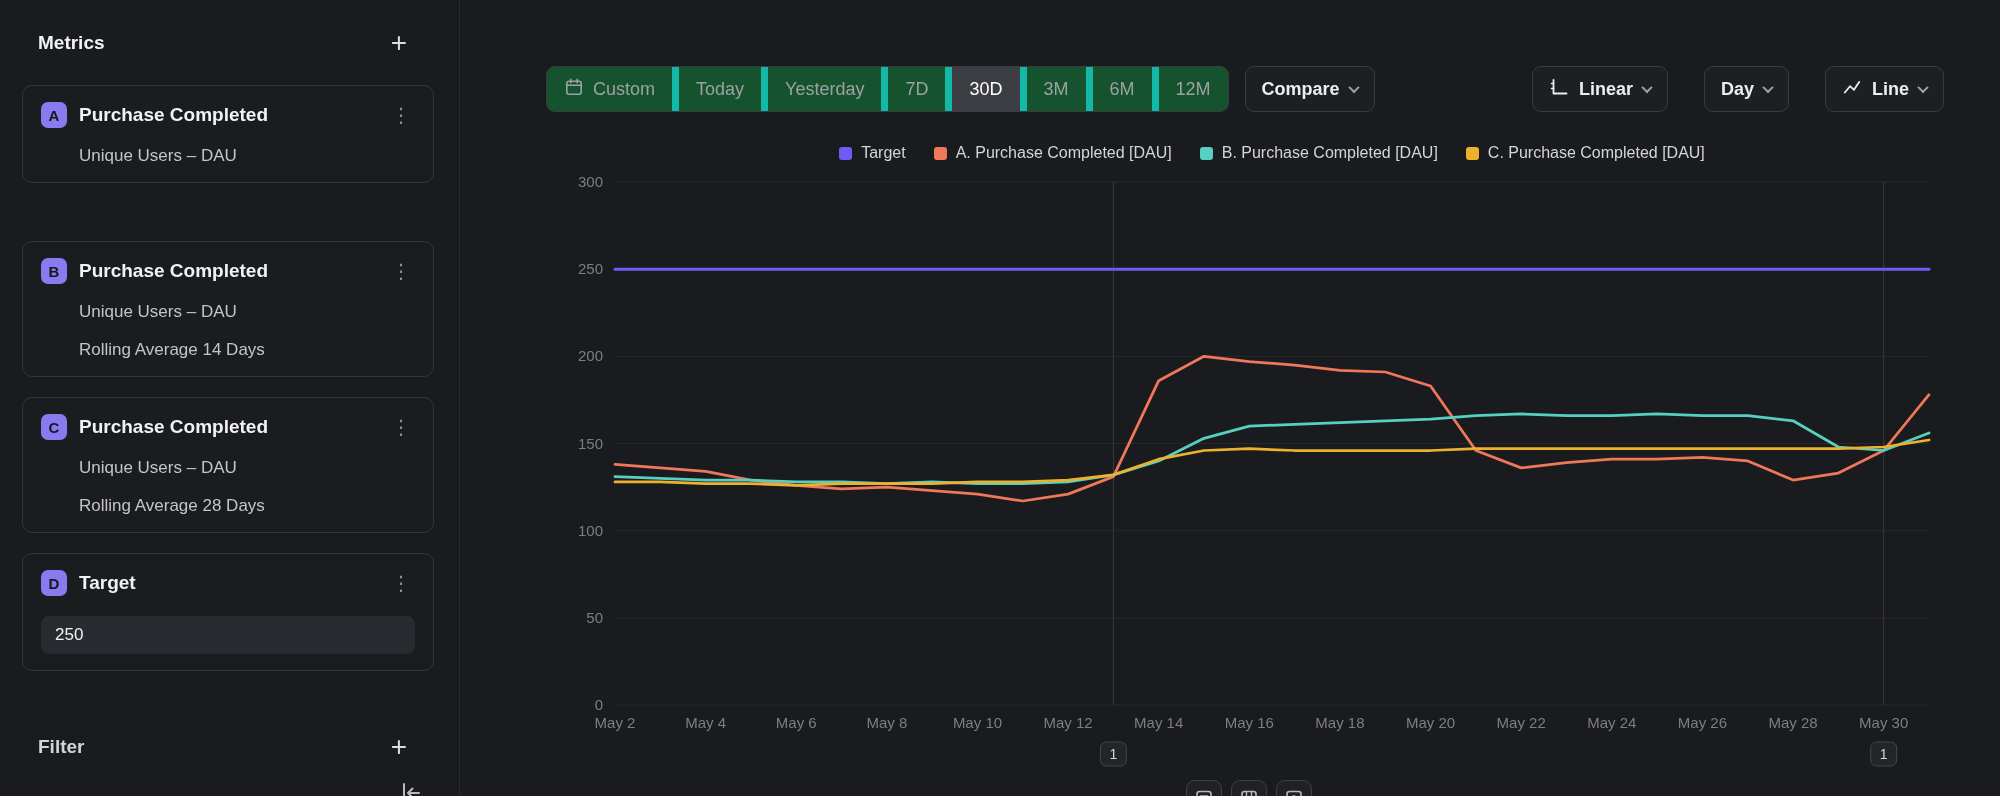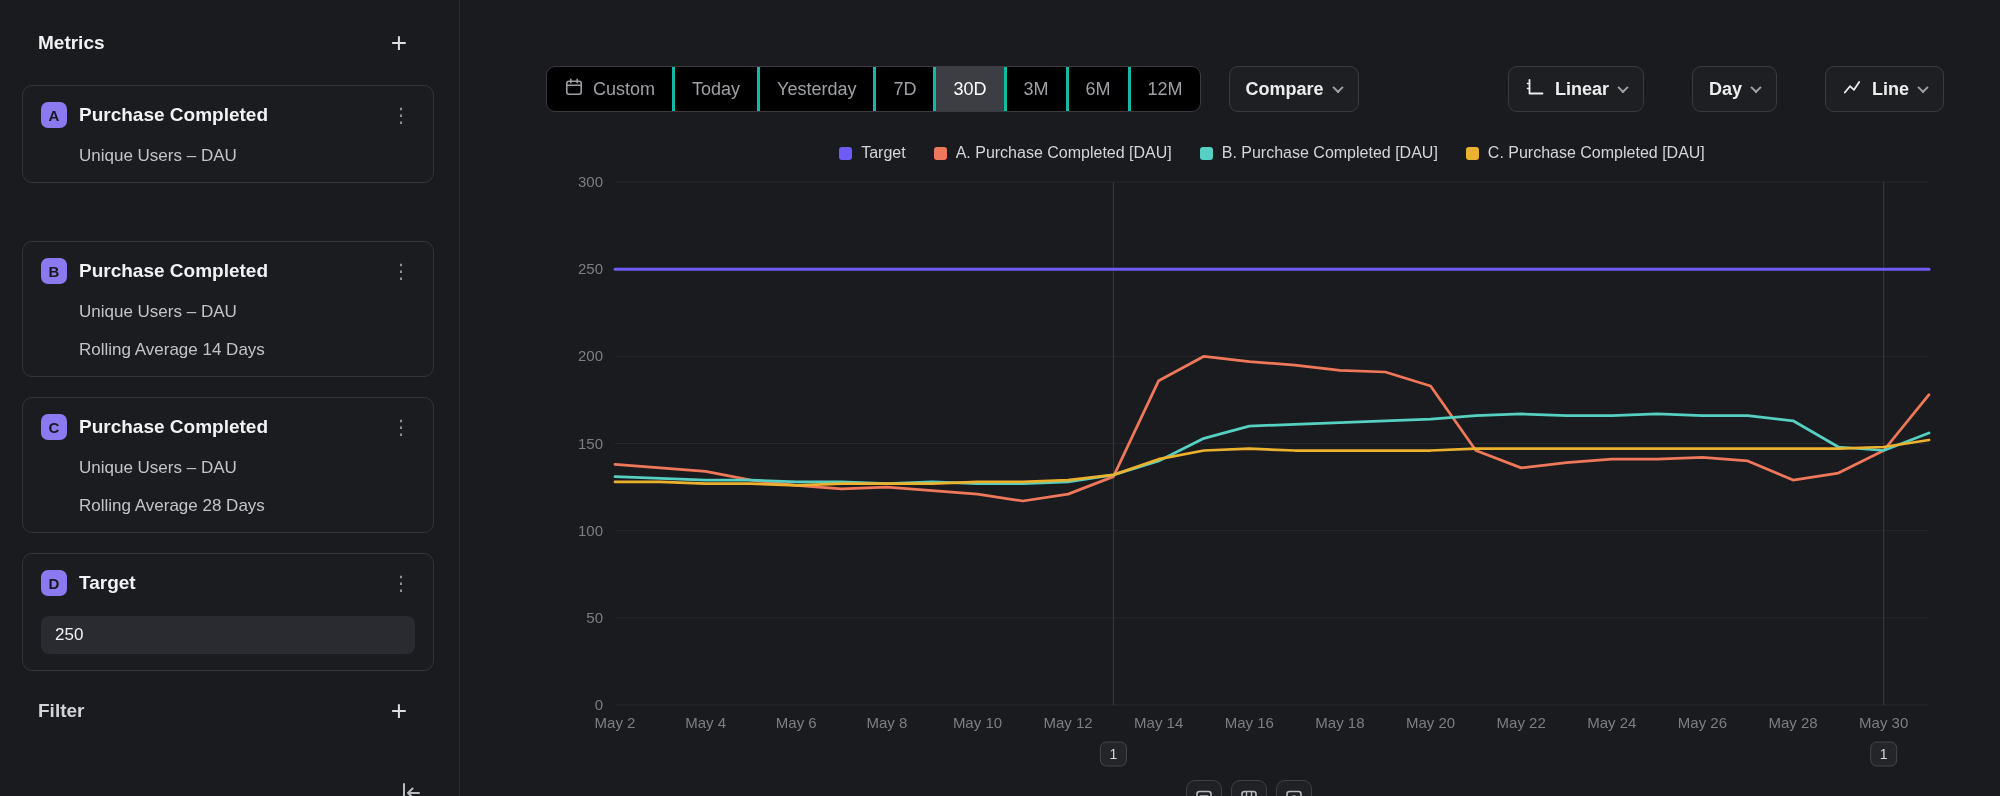--- a/index.html
+++ b/index.html
@@ -16,33 +16,33 @@
   .side-header { position:absolute; left:38px; right:48px; top:32px; display:flex; align-items:center; justify-content:space-between; }
   .side-header .hd { font-size:19px; font-weight:700; color:#f1f2f4; }
   .plus-btn { background:none; border:none; color:#dcdde0; font-size:28px; font-weight:300; line-height:20px; cursor:pointer; padding:0 4px; }
   .card { position:absolute; left:22px; width:412px; border:1px solid #34353b; border-radius:10px; padding:16px 18px; background:#1b1c1f; }
   .card-title-row { display:flex; align-items:center; gap:12px; }
   .badge { width:26px; height:26px; border-radius:7px; background:#8b79f0; color:#17181c; font-size:15px; font-weight:700; display:flex; align-items:center; justify-content:center; flex:0 0 26px; }
   .card-title { font-size:19px; font-weight:600; color:#f1f2f4; }
   .kebab { margin-left:auto; color:#8f9095; font-size:20px; line-height:20px; cursor:pointer; padding:0 4px; }
   .card-row { margin-top:18px; padding-left:38px; font-size:17px; color:#c3c4c9; cursor:pointer; }
   .target-input { margin-top:20px; width:100%; height:38px; background:#2a2b30; border:none; border-radius:8px; color:#f0f1f3; font-size:17px; padding:0 14px; font-family:inherit; }
-  .filter-row { position:absolute; left:38px; right:48px; top:700px; display:flex; align-items:center; justify-content:space-between; }
+  .filter-row { position:absolute; left:38px; right:48px; top:736px; display:flex; align-items:center; justify-content:space-between; }
   .filter-row .hd { font-size:19px; font-weight:700; color:#d3d4d8; }
   .collapse-btn { position:absolute; left:398px; top:780px; background:none; border:none; cursor:pointer; padding:0; }
 
   
   .toolbar { position:absolute; left:546px; right:56px; top:66px; height:46px; display:flex; align-items:center; justify-content:space-between; }
   .tb-left { display:flex; align-items:center; gap:16px; }
   .tb-right { display:flex; align-items:center; gap:36px; }
-  .segmented { display:flex; height:46px; border:1px solid #3a3b41; border-radius:9px; overflow:hidden; background:#000000; }
+  .segmented { display:flex; height:46px; border:1px solid #3a3b41; border-radius:9px; overflow:hidden; background:#14532d; }
   .seg { display:flex; align-items:center; gap:9px; padding:0 17px; font-size:18px; color:#9ea0a5; background:transparent; border:none; cursor:pointer; font-family:inherit; white-space:nowrap; }
-  .seg + .seg { border-left:3px solid #14b8a6; }
+  .seg + .seg { border-left:7px solid #14b8a6; }
   .seg.active { background:#3c3e44; color:#ffffff; font-weight:400; }
-  .tb-btn { display:flex; align-items:center; gap:10px; height:46px; padding:0 16px; border:1px solid #3a3b41; border-radius:9px; background:#1e1f23; color:#eceded; font-size:18px; font-weight:600; cursor:pointer; font-family:inherit; white-space:nowrap;margin-left:12px; }
+  .tb-btn { display:flex; align-items:center; gap:10px; height:46px; padding:0 16px; border:1px solid #3a3b41; border-radius:9px; background:#1e1f23; color:#eceded; font-size:18px; font-weight:600; cursor:pointer; font-family:inherit; white-space:nowrap; }
   .chev { width:8px; height:8px; border-right:2px solid #9ea0a5; border-bottom:2px solid #9ea0a5; transform:rotate(45deg) translate(-1px,-1px); display:inline-block; }
 
   
   .chart-wrap { position:absolute; left:540px; top:140px; width:1440px; height:656px; }
   .legend { position:absolute; left:75px; width:1314px; top:4px; display:flex; justify-content:center; gap:28px; }
   .legend-item { display:flex; align-items:center; gap:9px; cursor:pointer; }
   .legend-swatch { width:13px; height:13px; border-radius:3px; }
   .legend-label { font-size:16px; color:#d4d5d9; }
   svg text { font-family:"Liberation Sans","DejaVu Sans",sans-serif; }
 

